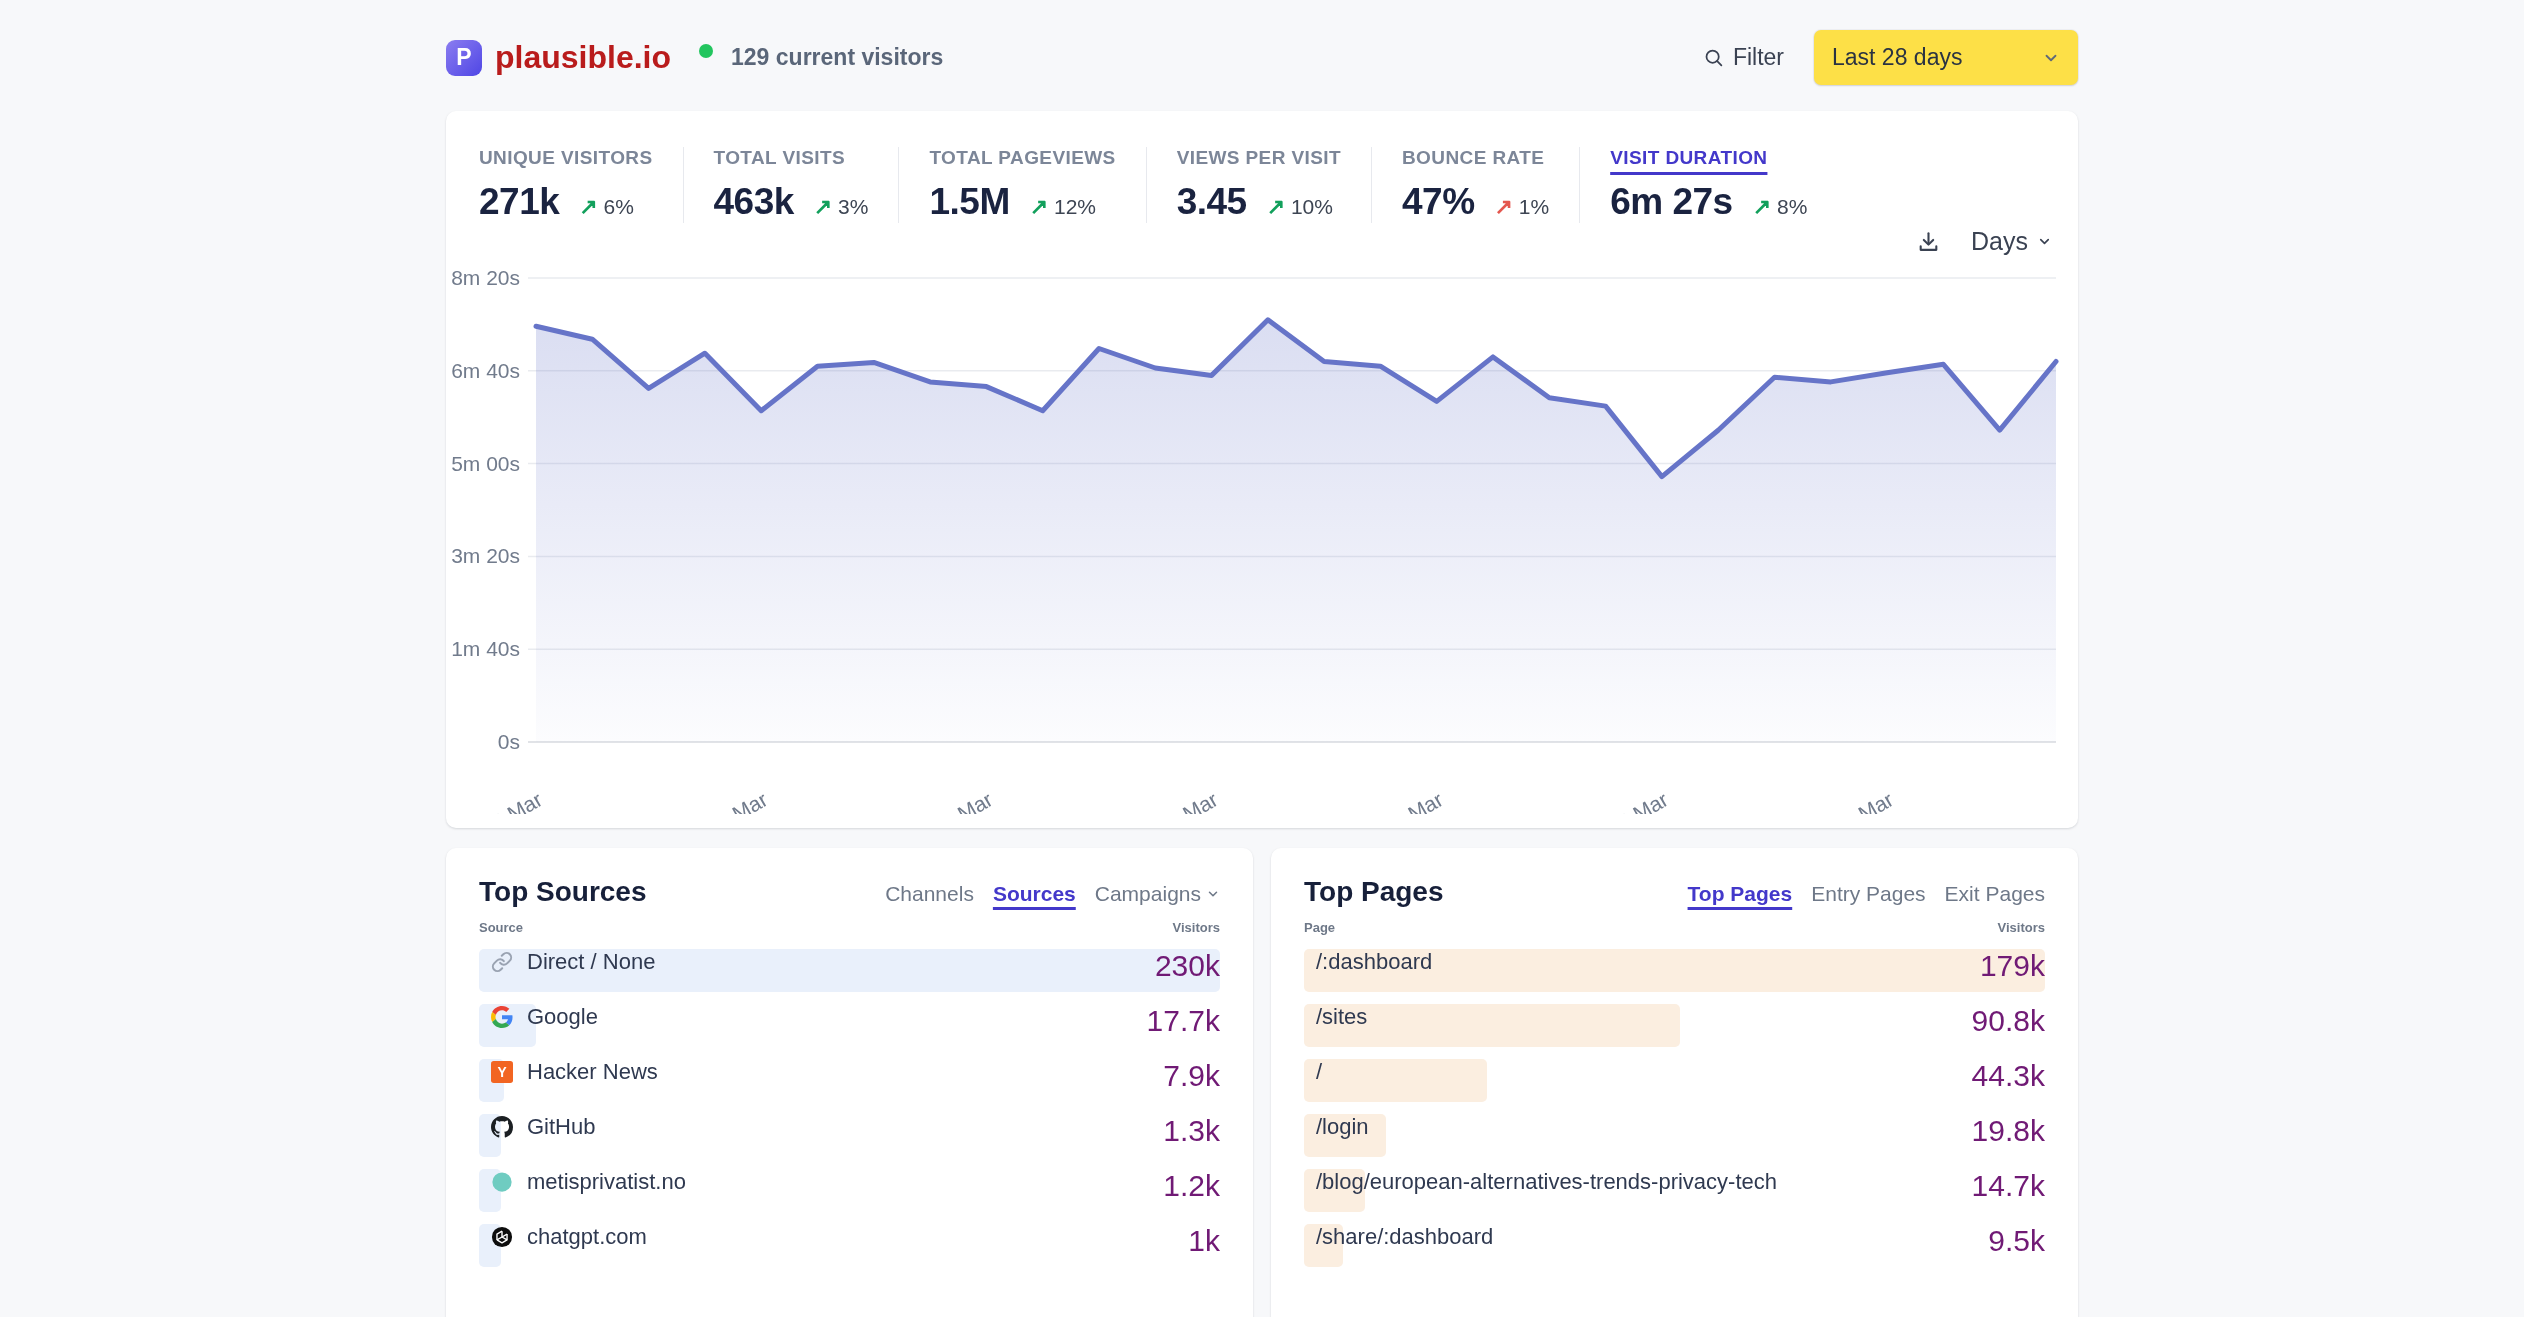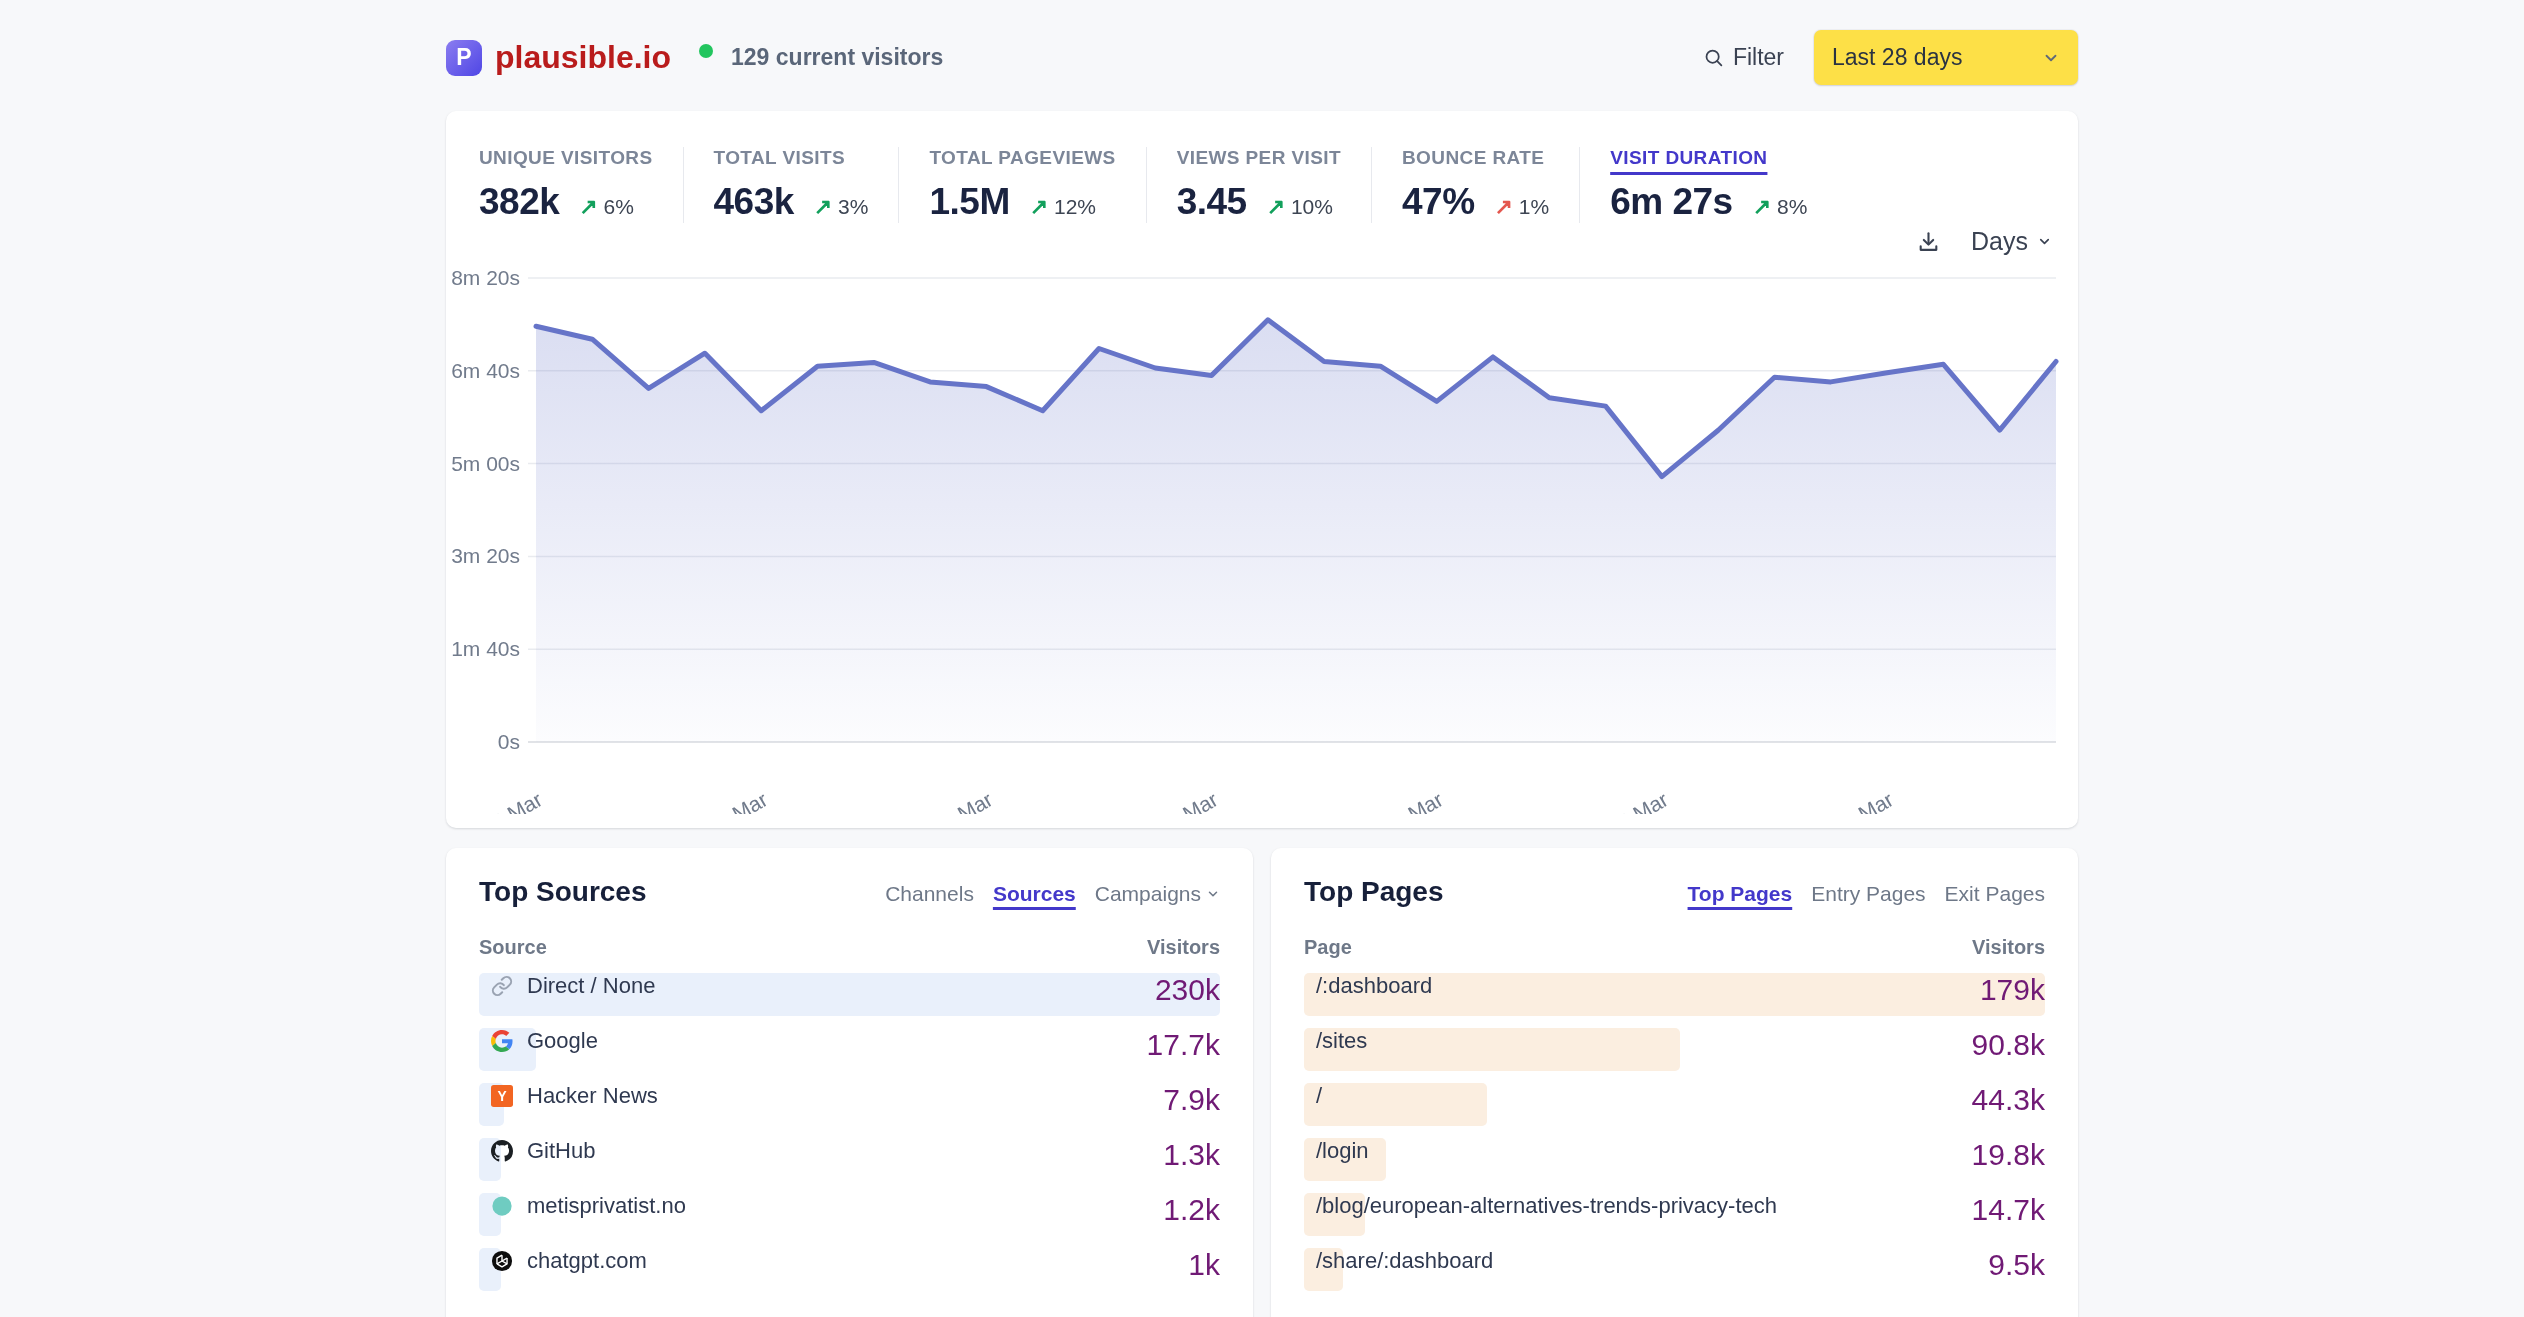--- a/index.html
+++ b/index.html
@@ -46,21 +46,21 @@
   .chart-wrap svg { display:block; }
 
   
   .panels { display:flex; gap:18px; margin-top:20px; }
   .panel { flex:1; padding:28px 33px 33px 33px; height:720px; }
   .panel-head { display:flex; align-items:baseline; justify-content:space-between; }
   .panel-title { font-size:28px; font-weight:bold; color:#17203a; }
   .tabs { display:flex; align-items:center; gap:19px; }
   .tab { font-size:21px; color:#6e7888; cursor:pointer; display:flex; align-items:center; gap:5px; white-space:nowrap; }
   .tab.active { color:#4338ca; font-weight:bold; text-decoration:underline; text-underline-offset:6px; text-decoration-thickness:2.5px; }
-  .colheads { display:flex; justify-content:space-between; margin-top:28px; font-size:20px; font-weight:bold; color:#6e7888; }
+  .colheads { display:flex; justify-content:space-between; margin-top:12px; font-size:13px; font-weight:bold; color:#6e7888; }
   .list { margin-top:14px; }
   .row { position:relative; height:43px; margin-bottom:12px; display:flex; align-items:flex-start; border-radius:5px; cursor:pointer; }
   .bar { position:absolute; left:0; top:0; bottom:0; border-radius:5px; }
   .sources-bar { background:#e9f0fb; }
   .pages-bar { background:#fbeee0; }
   .row-label { position:relative; display:flex; align-items:center; gap:14px; padding-left:12px; font-size:22px; color:#2f3950; }
   .row-label .ic { width:22px; height:22px; display:flex; }
   .row-label .ic svg { width:22px; height:22px; }
   .row-value { position:relative; margin-left:auto; font-size:30px; font-weight:500; color:#701a75; }
 
@@ -98,21 +98,21 @@
           </svg>
       </span>
     </div>
   </header>
 
   <section class="card main-card">
     <div class="metrics" id="metrics">
         <div class="metric">
           <div class="m-label">UNIQUE VISITORS</div>
           <div class="m-row">
-            <span class="m-value">382k</span>
+            <span class="m-value">271k</span>
             <span class="m-change"><span class="arrow" style="color:#12a05c">↗</span> 6%</span>
           </div>
         </div>
         <div class="metric">
           <div class="m-label">TOTAL VISITS</div>
           <div class="m-row">
             <span class="m-value">463k</span>
             <span class="m-change"><span class="arrow" style="color:#12a05c">↗</span> 3%</span>
           </div>
         </div>

